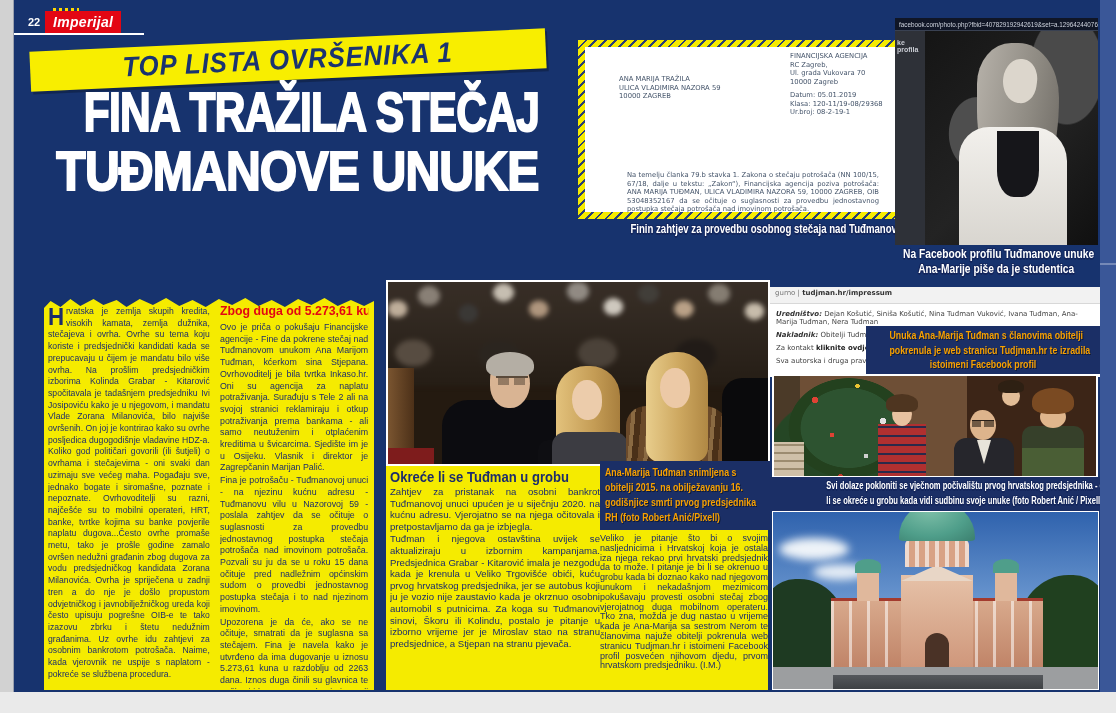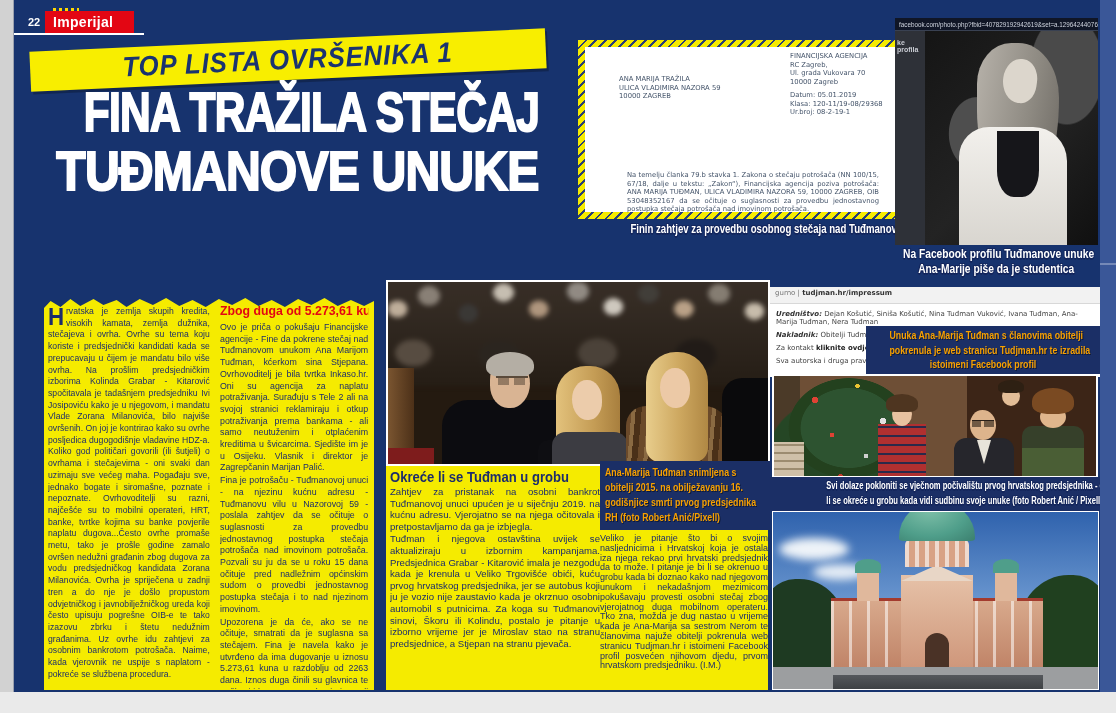--- a/index.html
+++ b/index.html
@@ -7,22 +7,22 @@
   body { font-family:"Liberation Sans", sans-serif; }
   .stage { position:relative; width:1116px; height:713px; overflow:hidden; background:#d6d6d6; }
   .page  { position:absolute; left:14px; top:0; width:1086px; height:692px; background:#17336e; overflow:hidden; }
   .rstrip{ position:absolute; left:1100px; top:0; width:16px; height:692px; background:#3a5798; }
   .rstrip .seam { position:absolute; left:0; top:263px; width:16px; height:2px; background:rgba(255,255,255,.3); }
   .bstrip{ position:absolute; left:0; top:692px; width:1116px; height:21px; background:#eaeaea; }
   .lstrip{ position:absolute; left:0; top:0; width:14px; height:713px; background:#d2d2d2; border-right:1px solid #9aa0ad; }
 
   
   .pagenum { position:absolute; left:14px; top:16px; color:#fff; font-size:11px; font-weight:bold; }
-  .logo { position:absolute; left:31px; top:11px; background:#e30613; color:#fff; font-weight:bold; 
-          font-size:14px; padding:3px 21px 4px 8px; letter-spacing:.3px; }
+  .logo { position:absolute; left:31px; top:11px; background:#e30613; color:#fff; font-weight:bold; font-style:italic;
+          font-size:14px; padding:3px 8px 4px 8px; letter-spacing:.3px; }
   .logo:before { content:""; position:absolute; left:8px; top:-3px; width:26px; height:3px;
           background:repeating-linear-gradient(90deg,#ffd800 0 3px,transparent 3px 6px); }
   .logorule { position:absolute; left:0; top:33px; width:130px; height:2px; background:#fff; }
 
   .kicker { position:absolute; left:16px; top:40px; width:516px; height:40px; background:#f8ee00;
             transform:rotate(-2.6deg); display:flex; align-items:center; justify-content:center;
             box-shadow:2px 3px 0 rgba(0,0,0,.25); }
   .kicker span { font-weight:bold; font-style:italic; color:#1a3370; font-size:28px; letter-spacing:1px;
             display:inline-block; transform:scaleX(.92); white-space:nowrap; }
 
@@ -298,21 +298,21 @@
       <div class="w1top"></div>
       <div class="fur"></div>
       <div class="w2hair"></div>
       <div class="w2face"></div>
       <div class="rshould"></div>
     </div>
 
     <div class="col3">
       <h3>Okreće li se Tuđman u grobu</h3>
       <div class="bodytext">
-        <p>Zahtjev za pristanak na osobni bankrot Tuđmanovoj unuci upućen je u siječnju 2019. na kućnu adresu. Vjerojatno se na njega očitovala i pretpostavljamo da ga je izbjegla.</p>
+        <p>Zahtjev za pristanak na osobni bankrot Tuđmanovoj unuci upućen je u siječnju 2020. na kućnu adresu. Vjerojatno se na njega očitovala i pretpostavljamo da ga je izbjegla.</p>
         <p>Tuđman i njegova ostavština uvijek se aktualiziraju u izbornim kampanjama. Predsjednica Grabar - Kitarović imala je nezgodu kada je krenula u Veliko Trgovišće obići, kuću prvog hrvatskog predsjednika, jer se autobus koji ju je vozio nije zaustavio kada je okrznuo osobni automobil s putnicima. Za koga su Tuđmanovi sinovi, Škoru ili Kolindu, postalo je pitanje u izborno vrijeme jer je Miroslav stao na stranu predsjednice, a Stjepan na stranu pjevača.</p>
       </div>
     </div>
 
     <div class="famcap">
       <div>Ana-Marija Tuđman snimljena s</div>
       <div>obitelji 2015. na obilježavanju 16.</div>
       <div>godišnjice smrti prvog predsjednika</div>
       <div>RH (foto Robert Anić/Pixell)</div>
     </div>

